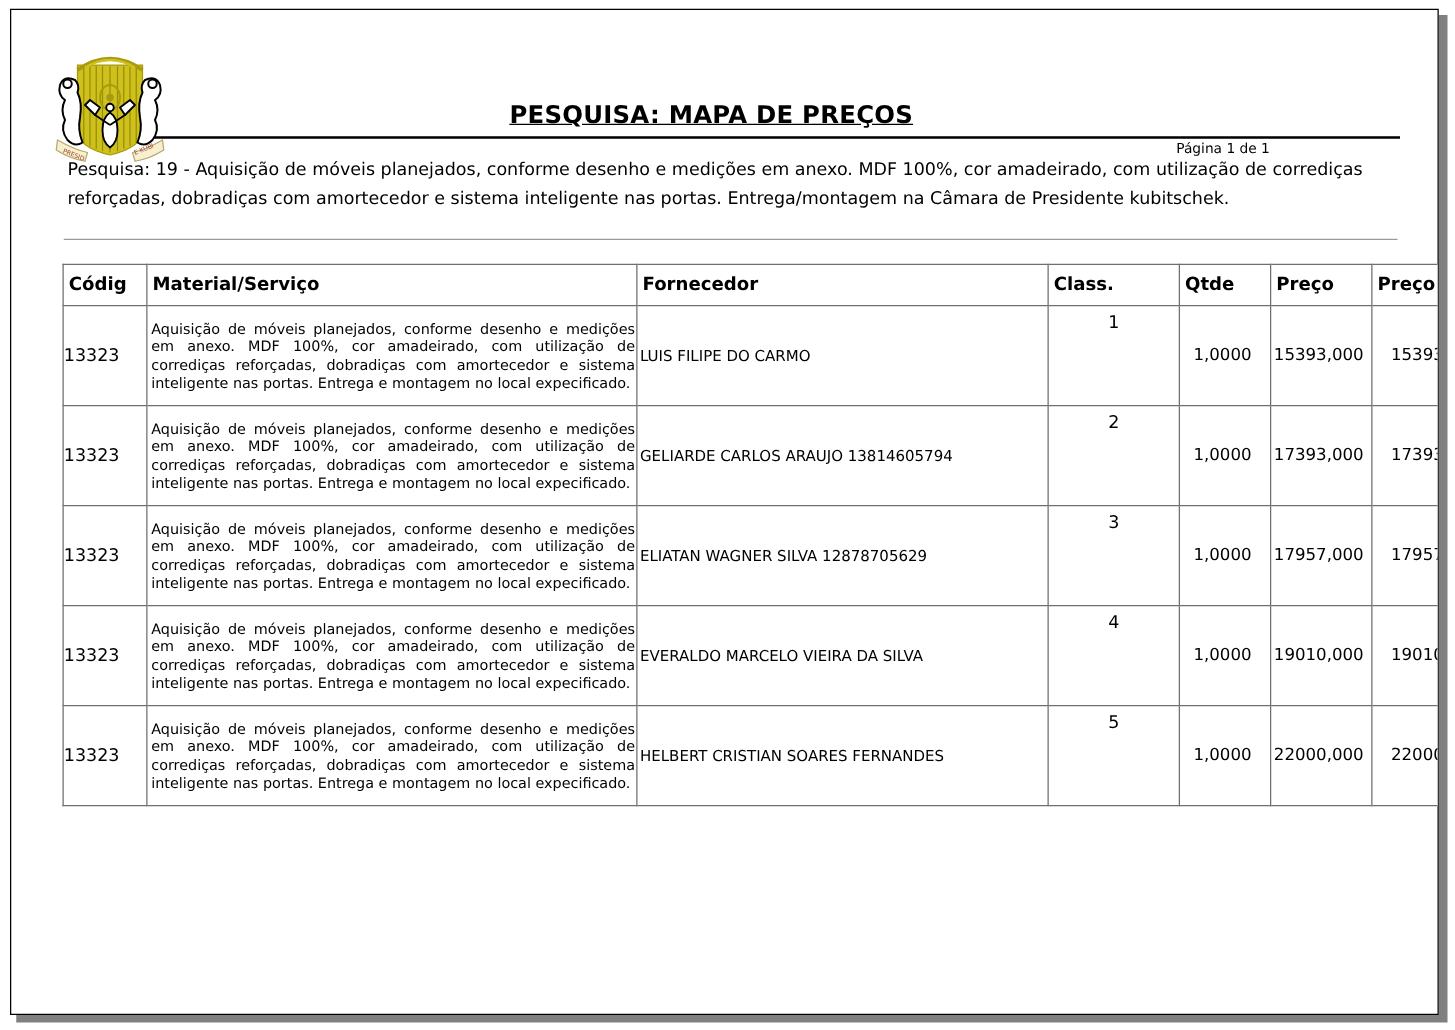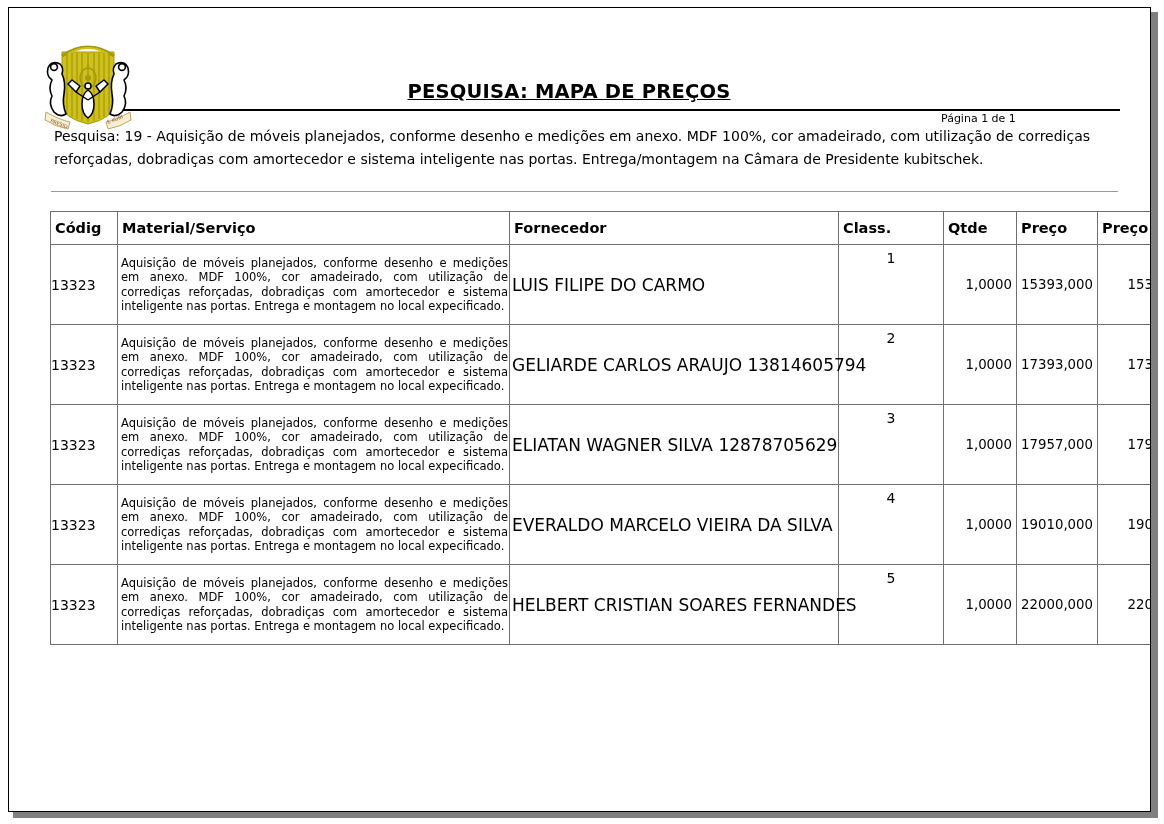--- a/index.html
+++ b/index.html
@@ -159,34 +159,34 @@
     font-size: 11.5px;
     line-height: 14.4px;
     text-align: justify;
     text-align-last: left;
     padding: 2px 1px 2px 3px;
     vertical-align: middle;
     hyphens: none;
   }
   td.material .mat-text { display: block; }
   td.fornecedor {
-    font-size: 17px;
+    font-size: 12px;
     padding-left: 2px;
     vertical-align: middle;
     white-space: nowrap;
   }
   td.classe {
     font-size: 14px;
     text-align: center;
     vertical-align: top;
     padding-top: 5px;
   }
   td.qtde, td.preco1, td.preco2 {
     font-size: 13.3px;
-    text-align: right;
+    text-align: center;
     padding-right: 4px;
     vertical-align: middle;
     white-space: nowrap;
   }
 </style>
 </head>
 <body>
 
 <div class="page-shadow"></div>
 

